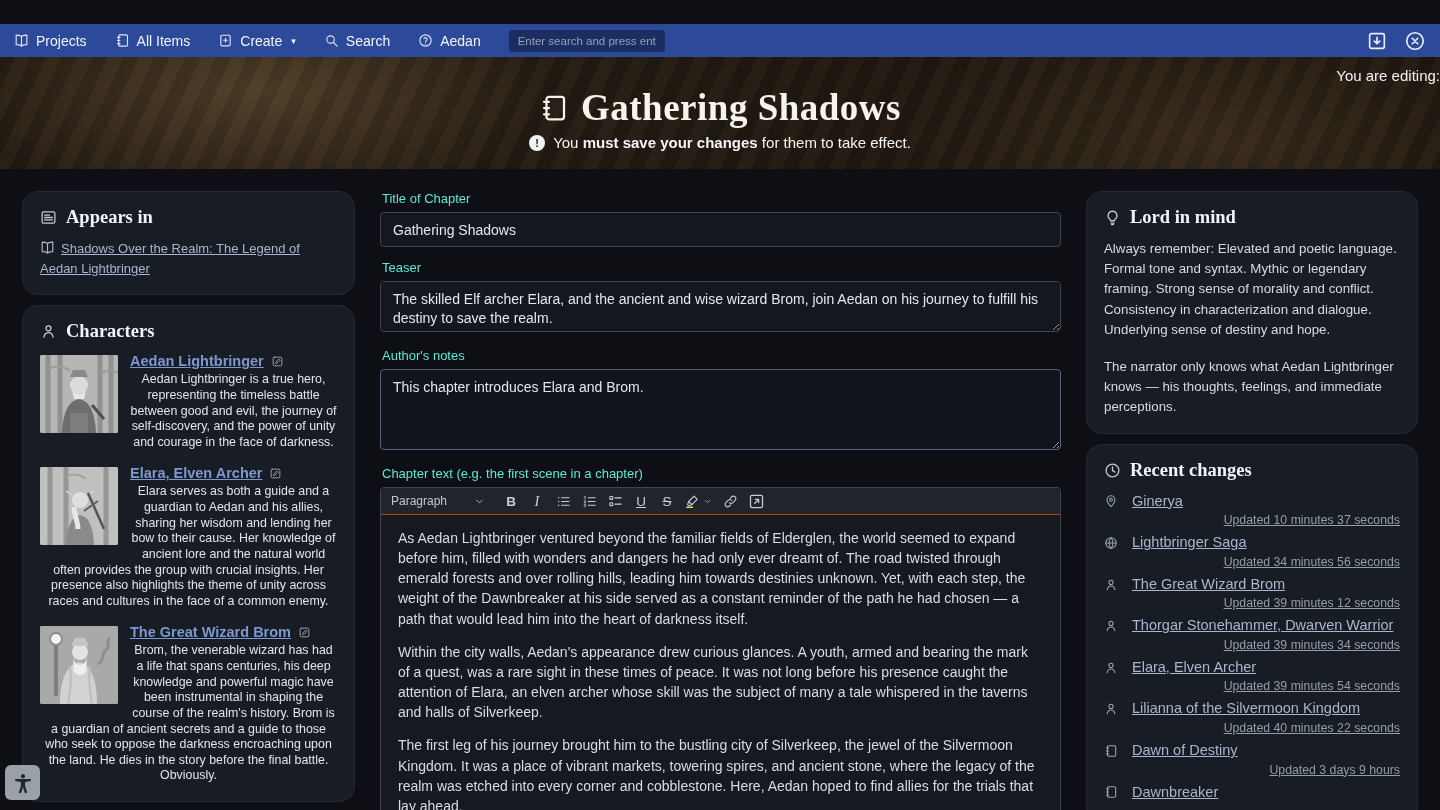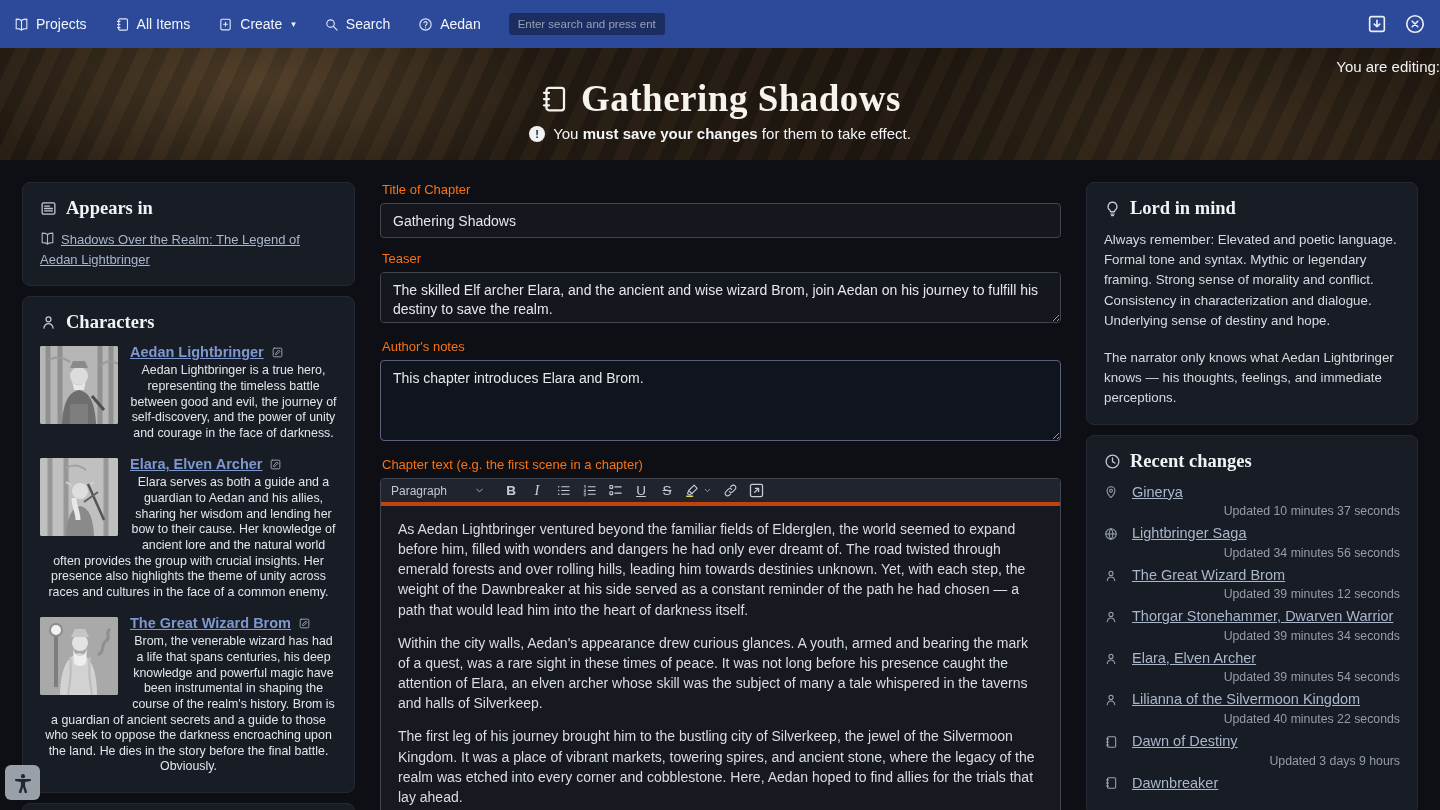--- a/index.html
+++ b/index.html
@@ -5,22 +5,22 @@
   * { box-sizing: border-box; margin: 0; padding: 0; }
   html,body { width:1440px; height:810px; overflow:hidden; }
   body {
     font-family: "Liberation Sans", sans-serif;
     background: #0d0f14;
     color: #dfe3e9;
     font-size: 14px;
   }
   
   .navbar {
-    height: 48px; background: #2c4a99; display: flex; align-items: center;
-    padding: 0 14px; gap: 28px; position: relative; z-index: 5;
+    height: 33px; background: #2c4a99; display: flex; align-items: center;
+    padding: 0 14px; gap: 28px; position: relative; z-index: 5; margin-top: 24px;
   }
   .nav-item { display: flex; align-items: center; gap: 7px; color: #f2f5fa; cursor: pointer; font-size: 14px; }
   .nav-item .icon { color: #dfe6f4; }
   .caret { font-size: 9px; margin-left: 2px; }
   .nav-search input {
     width: 156px; height: 22px; background: rgba(8,14,28,0.45); border: none; border-radius: 3px;
     color: #cdd4df; font-size: 11.5px; padding: 0 9px; font-family: "Liberation Sans", sans-serif;
   }
   .nav-search input::placeholder { color: #96a0b4; }
   .nav-right { margin-left: auto; display: flex; align-items: center; gap: 16px; }
@@ -47,21 +47,21 @@
     font-family: "Liberation Serif", serif; font-size: 37px; font-weight: 600; color: #f7f4ee; letter-spacing: .5px;
   }
   .banner-warning { margin-top: 5px; font-size: 15px; color: #f3f4f6; display:flex; align-items:center; justify-content:center; gap:8px; }
   .warn-icon {
     width: 16px; height: 16px; border-radius: 50%; background: #f0f2f4; color: #1c1c1c;
     display:inline-flex; align-items:center; justify-content:center; font-weight: bold; font-size: 11px; flex:none;
   }
   
   .content { display: grid; grid-template-columns: 333px 1fr 332px; gap: 25px; padding: 22px; align-items: start; }
   .card {
-    background: #181c24; border: 1px solid #242a35; border-radius: 8px;
+    background: #181c24; border: 1px solid #242a35; border-radius: 16px;
     padding: 15px 17px; margin-bottom: 10px;
   }
   .card-heading {
     font-family: "Liberation Serif", serif; font-size: 18.5px; font-weight: 700; color: #f1f3f6;
     display: flex; align-items: center; gap: 9px; margin-bottom: 11px;
   }
   .card-heading .icon { width: 17px; height: 17px; color: #c3cad4; flex: none; }
   
   .appears-link { font-size: 13px; color: #a9b6cf; line-height: 1.55; }
   .appears-link a { color: #a9b6cf; text-decoration: underline; cursor: pointer; }
@@ -71,35 +71,35 @@
   .char-entry:last-child { margin-bottom: 2px; }
   .char-entry::after { content:""; display:block; clear:both; }
   .portrait {
     float:left; width: 78px; height: 78px; margin: 2px 12px 4px 0; border-radius: 2px; overflow:hidden; background:#bbb;
   }
   .char-name { font-size: 14.5px; font-weight: 700; margin-bottom: 3px; display:flex; align-items:center; gap:7px; }
   .char-name a { color: #7d97cf; text-decoration: underline; cursor: pointer; }
   .char-name .icon { width: 13px; height: 13px; color: #97a1b0; }
   .char-desc { font-size: 12.4px; color: #e2e5ea; line-height: 1.26; text-align: center; }
   
-  .field-label { font-size: 13px; color: #f97316; margin: 0 0 6px 2px; }
+  .field-label { font-size: 13px; color: #5eead4; margin: 0 0 6px 2px; }
   .field-block { margin-bottom: 13px; }
   .text-input, .text-area {
     width: 100%; background: #14171d; border: 1px solid #40454f; border-radius: 4px;
     color: #e4e7ec; font-size: 14px; font-family: "Liberation Sans", sans-serif;
     padding: 8px 12px; line-height: 1.35;
   }
   .text-input { height: 35px; }
   .text-area { resize: both; }
   #teaser-area { height: 51px; }
   #notes-area { height: 81px; background: #10141c; border-color: #59627a; }
   
   .editor { border: 1px solid #40454f; border-radius: 4px; overflow: hidden; background: #16191f; }
   .editor-toolbar {
-    background: #20242c; border-bottom: 4px solid #c2410c; height: 27px;
+    background: #20242c; border-bottom: 1px solid #c2410c; height: 27px;
     display: flex; align-items: center; padding: 0 6px; gap: 2px;
   }
   .tb-btn {
     min-width: 24px; height: 22px; display: flex; align-items: center; justify-content: center;
     color: #c8cdd5; border-radius: 3px; cursor: pointer; padding: 0 4px; font-size: 13.5px;
   }
   .tb-btn .icon { width: 15px; height: 15px; }
   .tb-paragraph { width: 102px; justify-content: space-between; font-size: 12px; color: #c2c8d1; margin-right: 8px; }
   .tb-paragraph .icon { width: 11px; height: 11px; }
   .tb-b { font-weight: 800; }
@@ -111,21 +111,21 @@
   .tb-maximize .icon { width: 17px; height: 17px; }
   .editor-body { padding: 13px 17px; height: 356px; overflow: hidden; }
   .editor-body p { font-size: 14px; color: #d9dde2; line-height: 1.44; margin-bottom: 13px; }
   
   .kim-text { font-size: 13.3px; color: #d6dae0; line-height: 1.52; }
   .kim-text p + p { margin-top: 17px; }
   .rc-item { margin-bottom: 6px; }
   .rc-link { display: flex; align-items: center; gap: 14px; font-size: 14.5px; line-height: 1.35; }
   .rc-link .icon { width: 14px; height: 14px; color: #9aa4b2; flex: none; }
   .rc-link a { color: #a9b6cb; text-decoration: underline; cursor: pointer; }
-  .rc-updated { text-align: right; font-size: 12.3px; color: #959daa; margin-top: 2px; }
+  .rc-updated { text-align: right; font-size: 12.3px; color: #959daa; margin-top: 2px; text-decoration: underline; }
   
   .a11y-btn {
     position: fixed; left: 5px; bottom: 10px; width: 35px; height: 35px; border-radius: 6px;
     background: #9aa0a8; display: flex; align-items: center; justify-content: center; cursor: pointer;
     color: #1e2733;
   }
   .a11y-btn .icon { width: 22px; height: 22px; }
   .icon svg { width: 100%; height: 100%; display: block; }
   .icon { display: inline-block; }
 </style>

